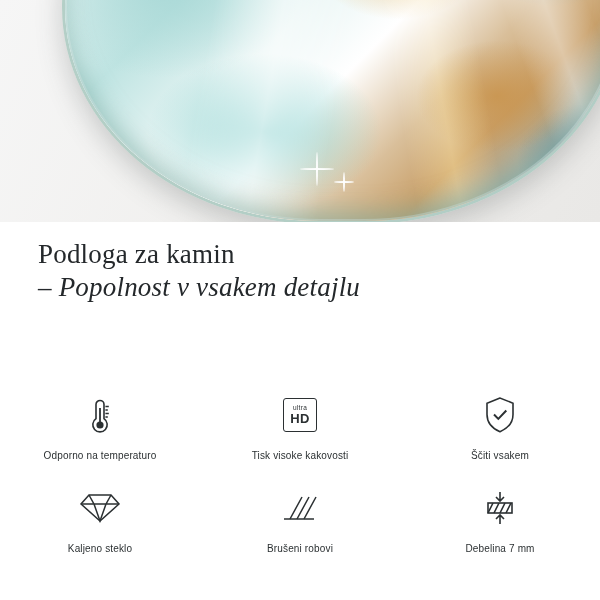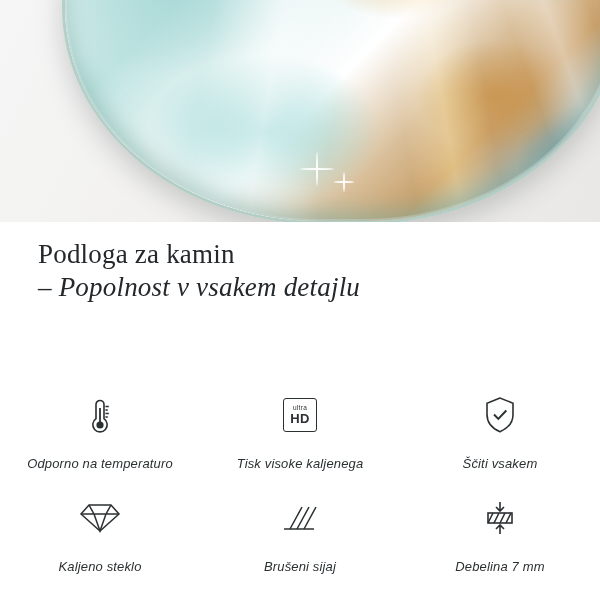--- a/index.html
+++ b/index.html
@@ -132,35 +132,33 @@
   .feature-row {
     display: flex;
     width: 600px;
   }
   .feature {
     flex: 1 1 33.33%;
     display: flex;
     flex-direction: column;
     align-items: center;
     text-align: center;
-    gap: 18px;
   }
   .feature-icon {
     height: 46px;
     display: flex;
     align-items: center;
     justify-content: center;
     color: #2b3032;
   }
   .feature-label {
-    margin-top: 0;
-    font-size: 13px;
+    margin-top: 12px;
+    font-size: 10px;
     color: #2b3032;
     letter-spacing: 0.15px;
-    font-style: italic;
   }
   .feature-row.second { margin-top: 24px; }
 
   .hd-box {
     width: 34px;
     height: 34px;
     border: 1.6px solid #2b3032;
     border-radius: 3px;
     display: flex;
     flex-direction: column;
@@ -209,21 +207,21 @@
         <div class="feature-label">Odporno na temperaturo</div>
       </div>
 
       <div class="feature">
         <div class="feature-icon">
           <div class="hd-box">
             <span class="ultra">ultra</span>
             <span class="hd">HD</span>
           </div>
         </div>
-        <div class="feature-label">Tisk visoke kaljenega</div>
+        <div class="feature-label">Tisk visoke kakovosti</div>
       </div>
 
       <div class="feature">
         <div class="feature-icon">
           <svg width="36" height="42" viewBox="0 0 36 42" fill="none" stroke="#2b3032" stroke-width="1.6">
             <path d="M18 4 5 9.2v11.3c0 8.2 5.5 14 13 17.2 7.5-3.2 13-9 13-17.2V9.2L18 4z"></path>
             <path d="M12 20.5l4.3 4.4 8-8.4" stroke-width="2"></path>
           </svg>
         </div>
         <div class="feature-label">Ščiti vsakem</div>
@@ -243,21 +241,21 @@
         <div class="feature-label">Kaljeno steklo</div>
       </div>
 
       <div class="feature">
         <div class="feature-icon">
           <svg width="40" height="34" viewBox="0 0 40 34" fill="none" stroke="#2b3032" stroke-width="1.5">
             <path d="M4 28h30"></path>
             <path d="M10 28L22 6M17 28L29 6M24 28L36 6"></path>
           </svg>
         </div>
-        <div class="feature-label">Brušeni sijaj</div>
+        <div class="feature-label">Brušeni robovi</div>
       </div>
 
       <div class="feature">
         <div class="feature-icon">
           <svg width="40" height="40" viewBox="0 0 40 40" fill="none" stroke="#2b3032" stroke-width="1.6">
             <path d="M20 4v8M16 9l4 4 4-4"></path>
             <rect x="8" y="15" width="24" height="10"></rect>
             <path d="M8 25l5-10M14 25l5-10M20 25l5-10M26 25l5-10"></path>
             <path d="M20 36v-8M16 31l4-4 4 4"></path>
           </svg>

